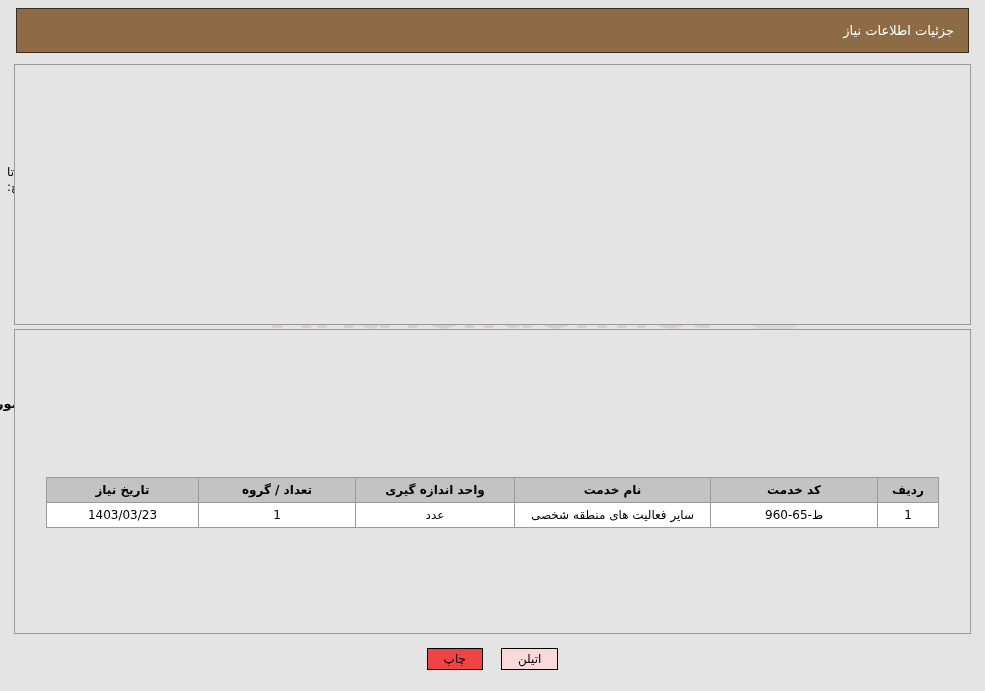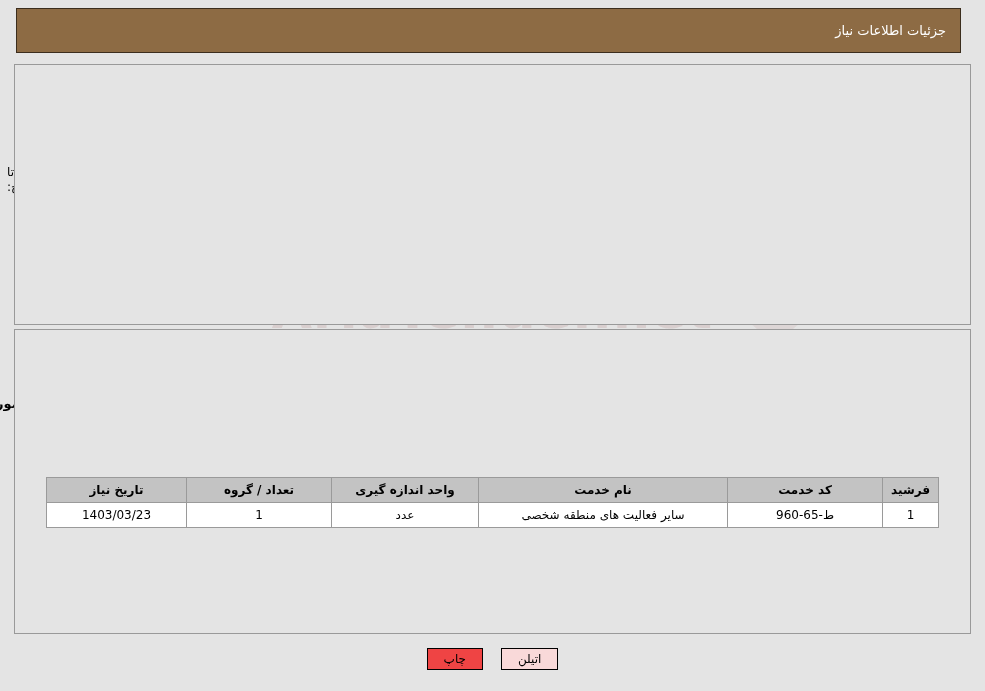--- a/index.html
+++ b/index.html
@@ -58,21 +58,21 @@
     width: 80px;
     height: 100px;
     background: #e4e4e4;
     clip-path: polygon(50% 0%, 100% 18%, 100% 62%, 50% 100%, 0% 62%, 0% 18%);
   }
 
   
   .header-bar {
     position: absolute;
     top: 8px;
-    right: 24px;
+    right: 16px;
     left: 16px;
     height: 45px;
     background: #8d6b44;
     border: 1px solid #3b2d1d;
     box-sizing: border-box;
     display: flex;
     align-items: center;
     justify-content: flex-start;
     padding-right: 14px;
     z-index: 2;
@@ -231,21 +231,21 @@
     background: #fff;
     z-index: 1;
   }
   table.data th {
     background: #c3c3c3;
     border: 1px solid #9a9a9a;
     height: 24px;
     font-weight: bold;
     color: #000;
     text-align: center;
-    padding: 0 8px;
+    padding: 0 14px;
   }
   table.data td {
     background: #fff;
     border: 1px solid #9a9a9a;
     height: 24px;
     text-align: center;
     padding: 0 4px;
   }
   .col-radif { width: 32px; }
   .col-code  { width: 138px; }
@@ -373,21 +373,21 @@
 </div>
 
 <div class="row" id="hdr-services">اطلاعات خدمات مورد نیاز</div>
 
 <div class="row lbl" id="lbl-srvgroup">گروه خدمت:</div>
 <div class="box" id="box-srvgroup" style="position:absolute;">سایر فعالیت‌های خدماتی</div>
 
 <table class="data">
   <thead>
     <tr>
-      <th class="col-radif">فرشید</th>
+      <th class="col-radif">ردیف</th>
       <th class="col-code">کد خدمت</th>
       <th class="col-name">نام خدمت</th>
       <th class="col-unit">واحد اندازه گیری</th>
       <th class="col-qty">تعداد / گروه</th>
       <th class="col-date">تاریخ نیاز</th>
     </tr>
   </thead>
   <tbody>
     <tr>
       <td>1</td>

